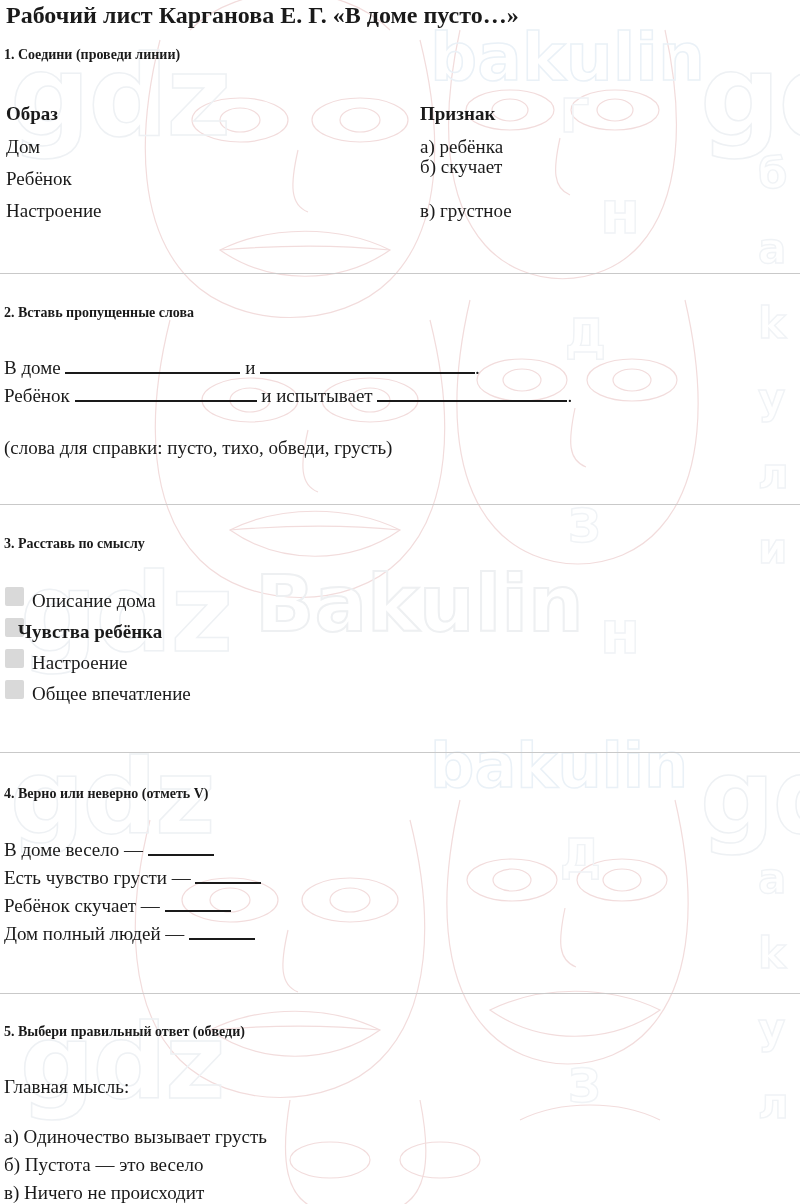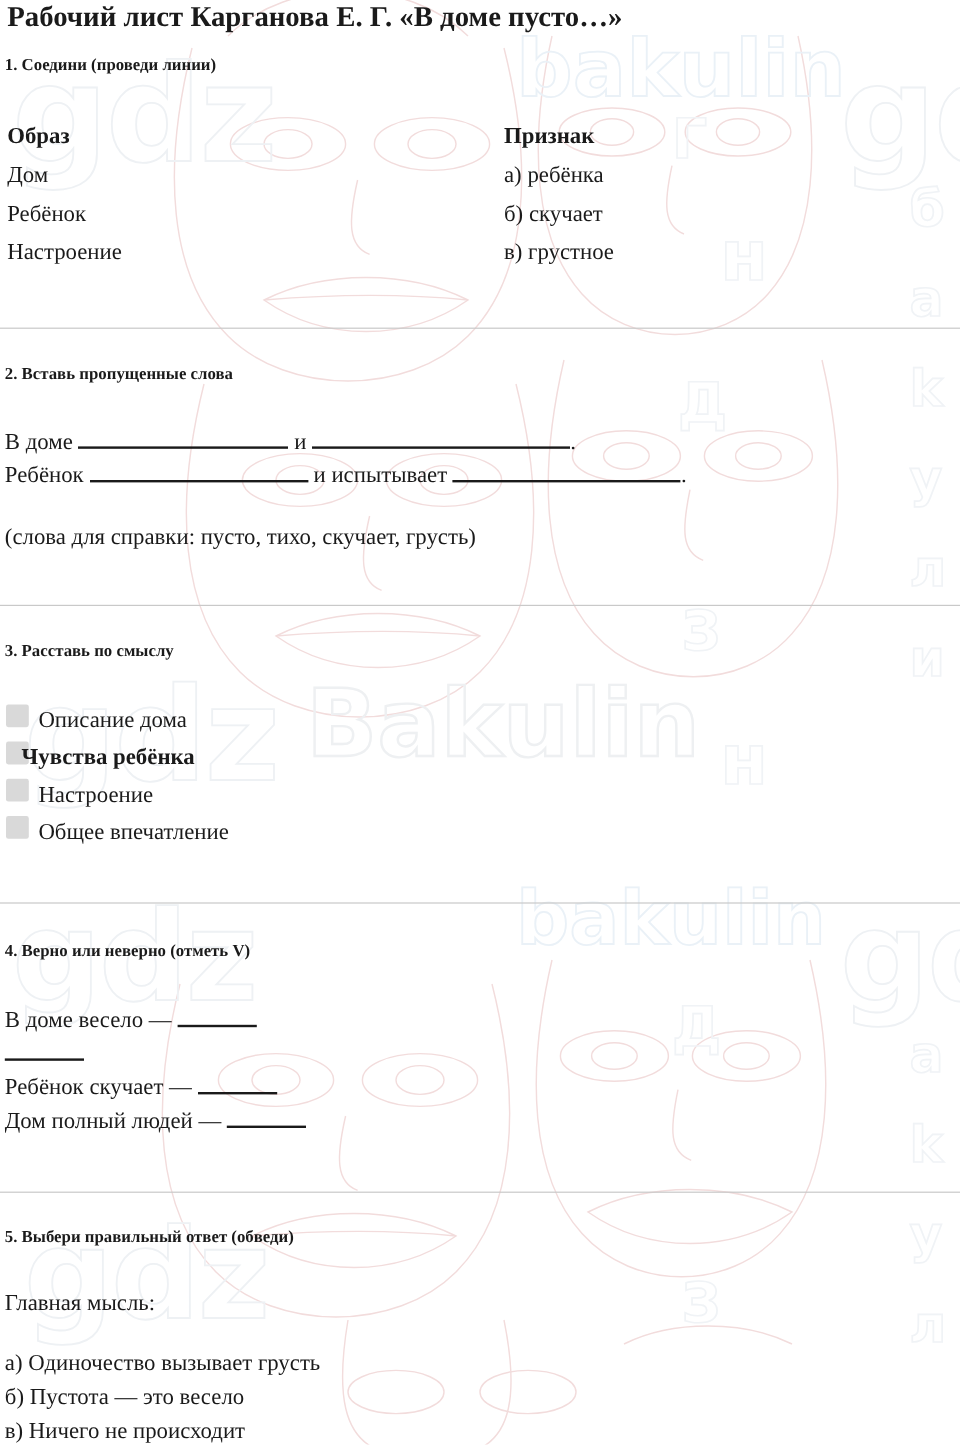--- a/index.html
+++ b/index.html
@@ -208,42 +208,42 @@
 
   <div class="sec-head" style="top:47px;">1. Соедини (проведи линии)</div>
 
   <div class="txt bold" style="left:6px; top:103px;text-align:center;">Образ</div>
   <div class="txt" style="left:6px; top:136px;">Дом</div>
   <div class="txt" style="left:6px; top:168px;">Ребёнок</div>
   <div class="txt" style="left:6px; top:200px;">Настроение</div>
 
   <div class="txt bold" style="left:420px; top:103px;">Признак</div>
   <div class="txt" style="left:420px; top:136px;">а) ребёнка</div>
-  <div class="txt" style="left:420px; top:168px;">б) скучает</div>
+  <div class="txt" style="left:420px; top:156px;">б) скучает</div>
   <div class="txt" style="left:420px; top:200px;">в) грустное</div>
 
   <div class="rule" style="top:273px;"></div>
 
   <div class="sec-head" style="top:305px;">2. Вставь пропущенные слова</div>
 
   <div class="txt" style="left:4px; top:357px;">
     <span>В доме</span>
     <span class="blank" style="width:175px;"></span>
     <span>и</span>
     <span class="blank" style="width:215px;"></span><span>.</span>
   </div>
 
   <div class="txt" style="left:4px; top:385px;">
     <span>Ребёнок</span>
     <span class="blank" style="width:182px;"></span>
     <span>и испытывает</span>
     <span class="blank" style="width:190px;"></span><span>.</span>
   </div>
 
-  <div class="txt" style="left:4px; top:437px;">(слова для справки: пусто, тихо, скучает, грусть)</div>
+  <div class="txt" style="left:4px; top:437px;">(слова для справки: пусто, тихо, обведи, грусть)</div>
 
   <div class="rule" style="top:504px;"></div>
 
   <div class="sec-head" style="top:536px;">3. Расставь по смыслу</div>
 
   <div class="cbox" style="left:5px; top:587px;"></div>
   <div class="txt" style="left:32px; top:590px;">Описание дома</div>
 
   <div class="cbox" style="left:5px; top:618px;"></div>
   <div class="txt" style="left:18px; top:621px;font-weight:bold;">Чувства ребёнка</div>
@@ -256,20 +256,21 @@
 
   <div class="rule" style="top:752px;"></div>
 
   <div class="sec-head" style="top:786px;">4. Верно или неверно (отметь V)</div>
 
   <div class="txt" style="left:4px; top:839px;">
     <span>В доме весело —</span>
     <span class="blank" style="width:66px;"></span>
   </div>
   <div class="txt" style="left:4px; top:867px;">
+    <span>Есть чувство грусти —</span>
     <span class="blank" style="width:66px;"></span>
   </div>
   <div class="txt" style="left:4px; top:895px;">
     <span>Ребёнок скучает —</span>
     <span class="blank" style="width:66px;"></span>
   </div>
   <div class="txt" style="left:4px; top:923px;">
     <span>Дом полный людей —</span>
     <span class="blank" style="width:66px;"></span>
   </div>

